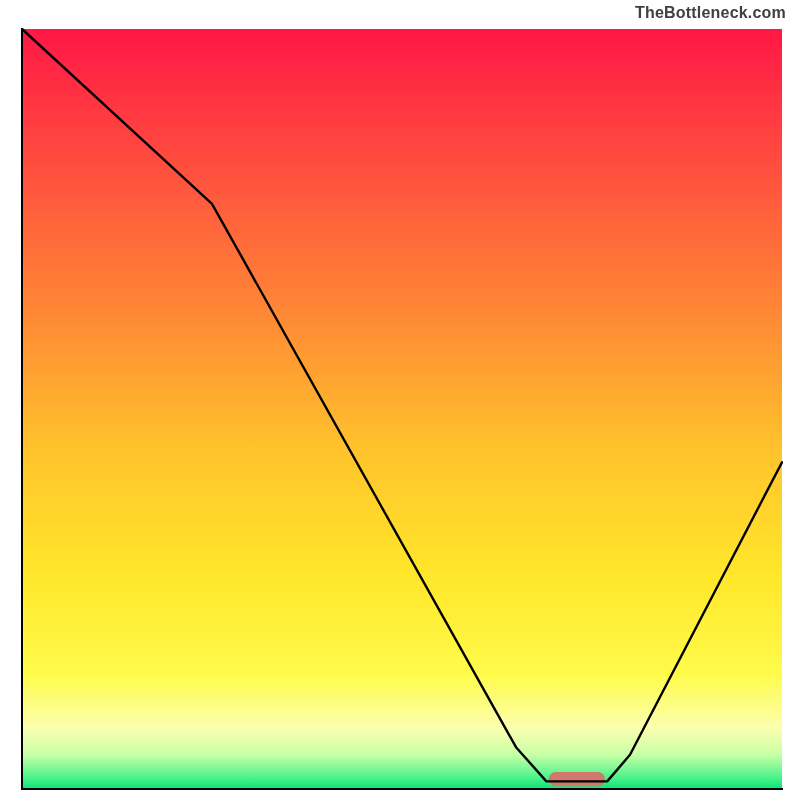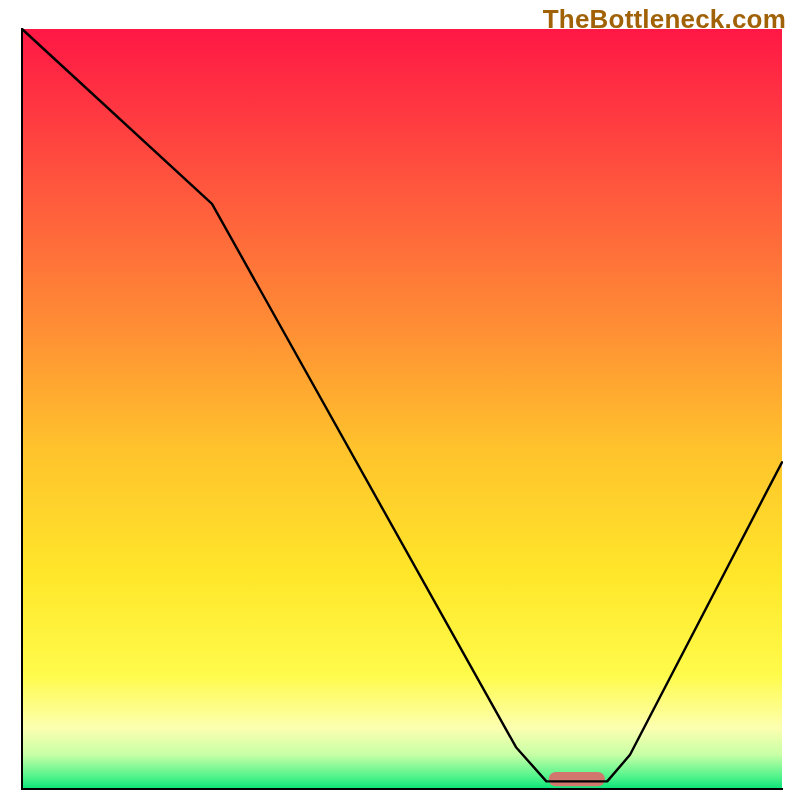--- a/index.html
+++ b/index.html
@@ -12,23 +12,23 @@
   }
   .container {
     position: relative;
     width: 800px;
     height: 800px;
   }
   .watermark {
     position: absolute;
     top: 4px;
     right: 14px;
-    font-size: 26px;
+    font-size: 16px;
     font-weight: bold;
-    color: #a16207;
+    color: #404040;
     letter-spacing: 0.2px;
   }
   .plot {
     position: absolute;
     left: 21px;
     top: 28px;
     width: 762px;
     height: 762px;
   }
   svg {

